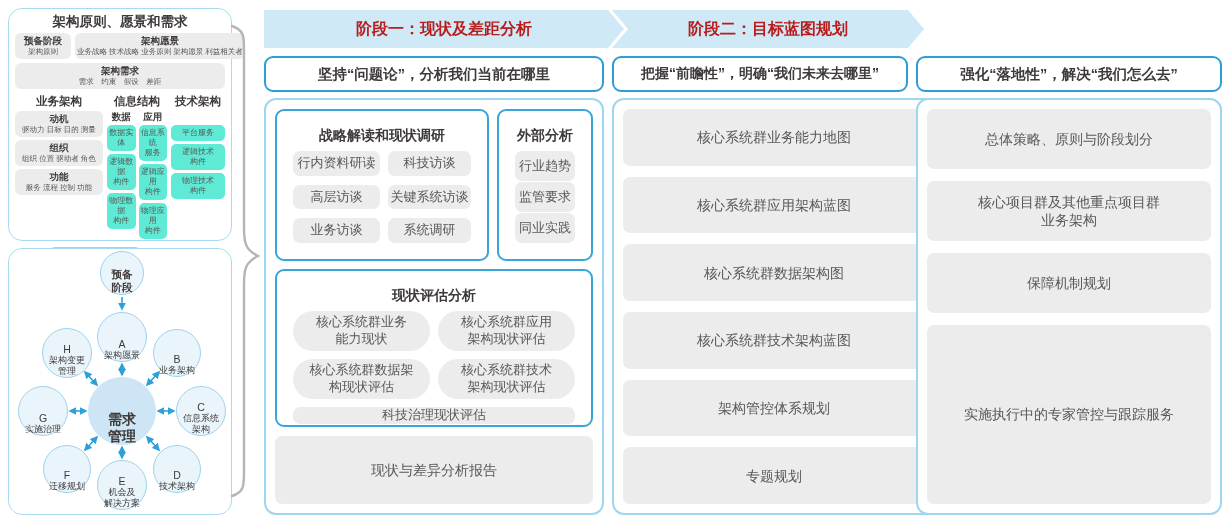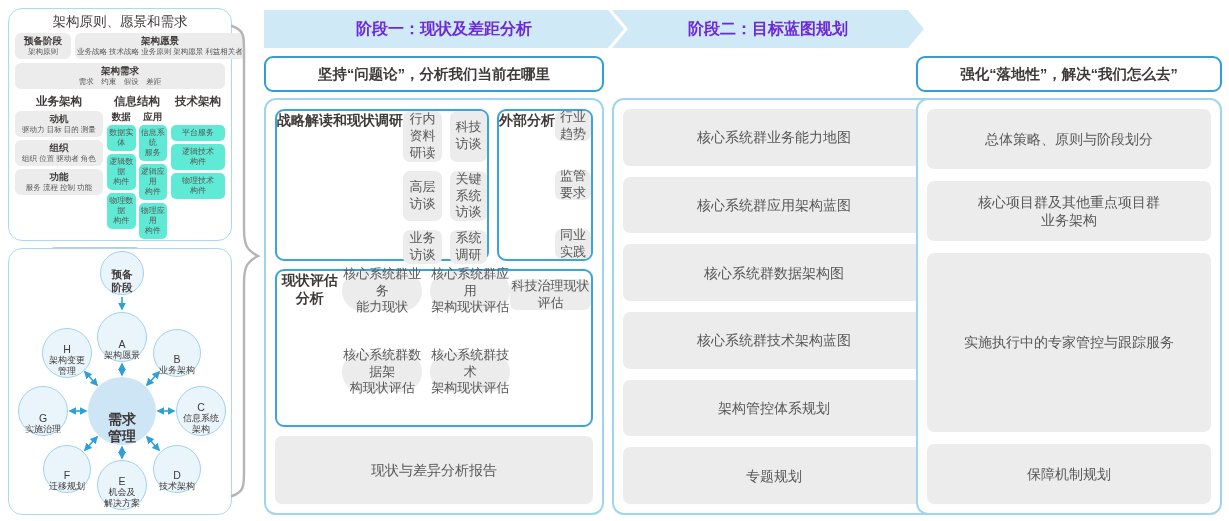--- a/index.html
+++ b/index.html
@@ -4,21 +4,21 @@
 <style>
   html,body{margin:0;padding:0;background:#fff;}
   body{font-family:"Liberation Sans","DejaVu Sans",sans-serif;}
   *{box-sizing:border-box;}
   .stage{position:relative;width:1229px;height:521px;background:#fff;overflow:hidden;}
 
   
   .lpanel{position:absolute;background:#fff;border:1.5px solid #a8dbf2;border-radius:14px;}
   .lp-top{left:8px;top:8px;width:224px;height:233px;padding:4px 6px;}
   .lp-bot{left:8px;top:248px;width:224px;height:267px;}
-  .lp-title{font-size:13.5px;font-weight:normal;color:#3e3a39;text-align:center;line-height:17px;margin-bottom:3px;}
+  .lp-title{font-size:13.5px;font-weight:bold;color:#3e3a39;text-align:center;line-height:17px;margin-bottom:3px;}
   .grow{display:flex;gap:4px;}
   .gbox{background:#ececec;border-radius:6px;padding:2px 2px;text-align:center;}
   .gbox .t{font-weight:bold;font-size:9.5px;color:#3e3a39;line-height:12px;white-space:pre-line;}
   .gbox .s{font-size:7.5px;color:#595757;line-height:10px;white-space:nowrap;}
   .prepbox{width:56px;flex:none;}
   .visbox{flex:1;}
   .reqbox{margin-top:4px;}
   .cols3{display:flex;gap:4px;margin-top:5px;}
   .colhead{font-weight:bold;font-size:11.5px;color:#3e3a39;text-align:center;line-height:15px;margin-bottom:2px;}
   .col-biz{width:88px;flex:none;display:flex;flex-direction:column;}
@@ -47,33 +47,33 @@
   .circle .clabel{font-size:9px;color:#3e3a39;line-height:11px;white-space:pre-line;}
   .circle.prep .clabel{font-weight:bold;font-size:10.5px;line-height:13px;}
   .circle.center{background:#cde5f4;border:none;}
   .circle.center .clabel{font-weight:bold;font-size:14px;line-height:17px;}
 
   
   .brace{position:absolute;left:228px;top:20px;}
 
   
   .band{position:absolute;top:10px;height:38px;background:#cfe9f7;display:flex;align-items:center;justify-content:center;
-        font-weight:bold;font-size:16px;color:#6d28d9;}
+        font-weight:bold;font-size:16px;color:#b91c1c;}
   .band.tip{clip-path:polygon(0 0,calc(100% - 16px) 0,100% 50%,calc(100% - 16px) 100%,0 100%);}
   .band.notch{clip-path:polygon(0 0,calc(100% - 16px) 0,100% 50%,calc(100% - 16px) 100%,0 100%,16px 50%);}
   .subbox{position:absolute;top:56px;height:36px;background:#fff;border:2px solid #2d9fd6;border-radius:9px;
           display:flex;align-items:center;justify-content:center;font-weight:bold;font-size:14.5px;color:#3e3a39;}
   .content{position:absolute;top:98px;height:417px;background:#fff;border:2px solid #9ed5f0;border-radius:12px;padding:9px;}
 
   .pill{background:#ececec;border-radius:7px;color:#595757;display:flex;align-items:center;justify-content:center;
         text-align:center;white-space:pre-line;line-height:1.3;}
 
   
   .p1-top{display:flex;gap:8px;height:152px;}
-  .bluebox{border:2px solid #3aa5d9;border-radius:9px;padding:0;display:flex;flex-direction:row;}
+  .bluebox{border:2px solid #3aa5d9;border-radius:9px;padding:16px;display:flex;flex-direction:column;font-family:Liberation Serif, serif;}
   .bb-title{font-weight:bold;font-size:14px;color:#3e3a39;text-align:center;line-height:18px;margin-bottom:6px;}
   .strategy{flex:1;}
   .sgrid{display:grid;grid-template-columns:1.05fr 1fr;gap:9px 8px;flex:1;}
   .sgrid .pill{font-size:13px;}
   .external{width:96px;flex:none;}
   .ext-col{display:flex;flex-direction:column;justify-content:space-between;flex:1;}
   .ext-col .pill{height:30px;font-size:13px;}
   .assess{margin-top:8px;height:158px;}
   .agrid{display:grid;grid-template-columns:1fr 1fr;gap:8px;}
   .agrid .pill{height:40px;font-size:13px;border-radius:20px;}
@@ -280,37 +280,40 @@
 架构现状评估</div>
       </div>
       <div class="pill afull">科技治理现状评估</div>
     </div>
     <div class="pill report">现状与差异分析报告</div>
   </div>
 
   <div class="band notch" style="left:612px;width:312px;">
     <span>阶段二：目标蓝图规划</span>
   </div>
+  <div class="subbox" style="left:612px;width:296px;font-size:14px;">
+    <span>把握“前瞻性”，明确“我们未来去哪里”</span>
+  </div>
   <div class="content" style="left:612px;width:324px;">
     <div class="stack">
       <div class="pill">核心系统群业务能力地图</div>
       <div class="pill">核心系统群应用架构蓝图</div>
       <div class="pill">核心系统群数据架构图</div>
       <div class="pill">核心系统群技术架构蓝图</div>
       <div class="pill">架构管控体系规划</div>
       <div class="pill">专题规划</div>
     </div>
   </div>
 
   <div class="subbox" style="left:916px;width:306px;">
     <span>强化“落地性”，解决“我们怎么去”</span>
   </div>
   <div class="content" style="left:916px;width:306px;">
     <div class="stack3">
       <div class="pill">总体策略、原则与阶段划分</div>
       <div class="pill">核心项目群及其他重点项目群
 业务架构</div>
+      <div class="pill">保障机制规划</div>
       <div class="pill tall">实施执行中的专家管控与跟踪服务</div>
-      <div class="pill">保障机制规划</div>
     </div>
   </div>
 
 </div>
 
 </body></html>

